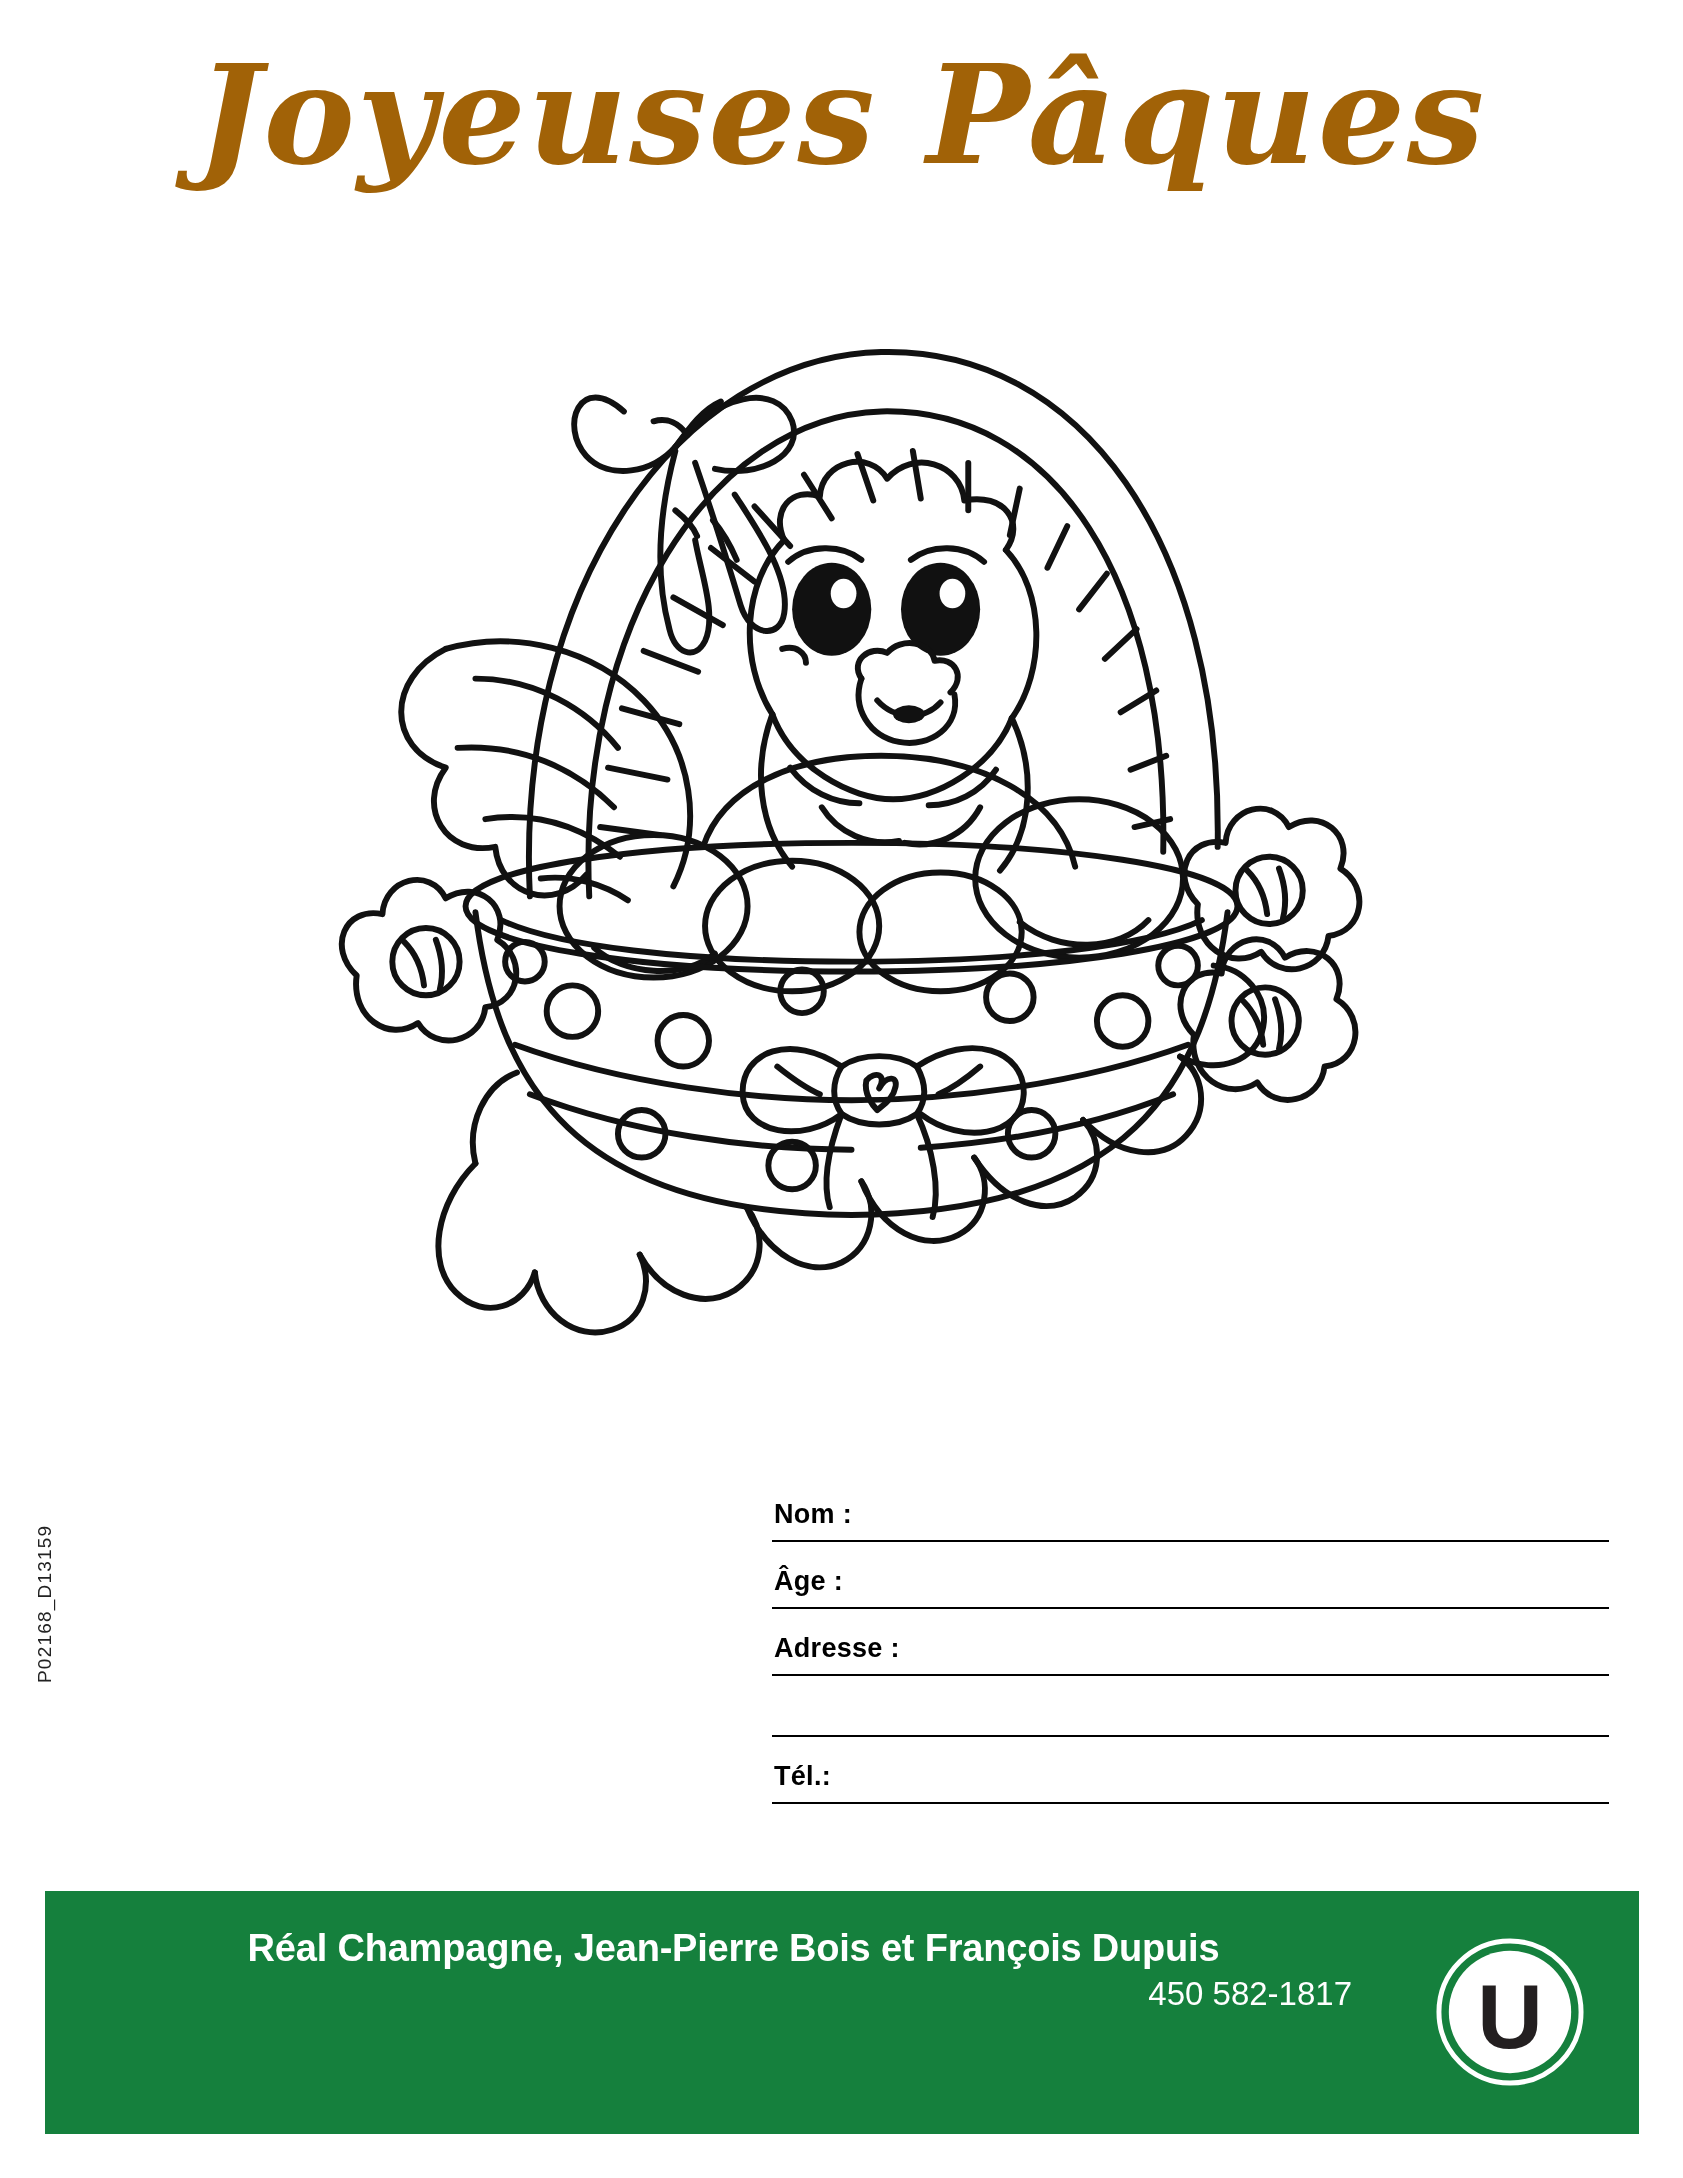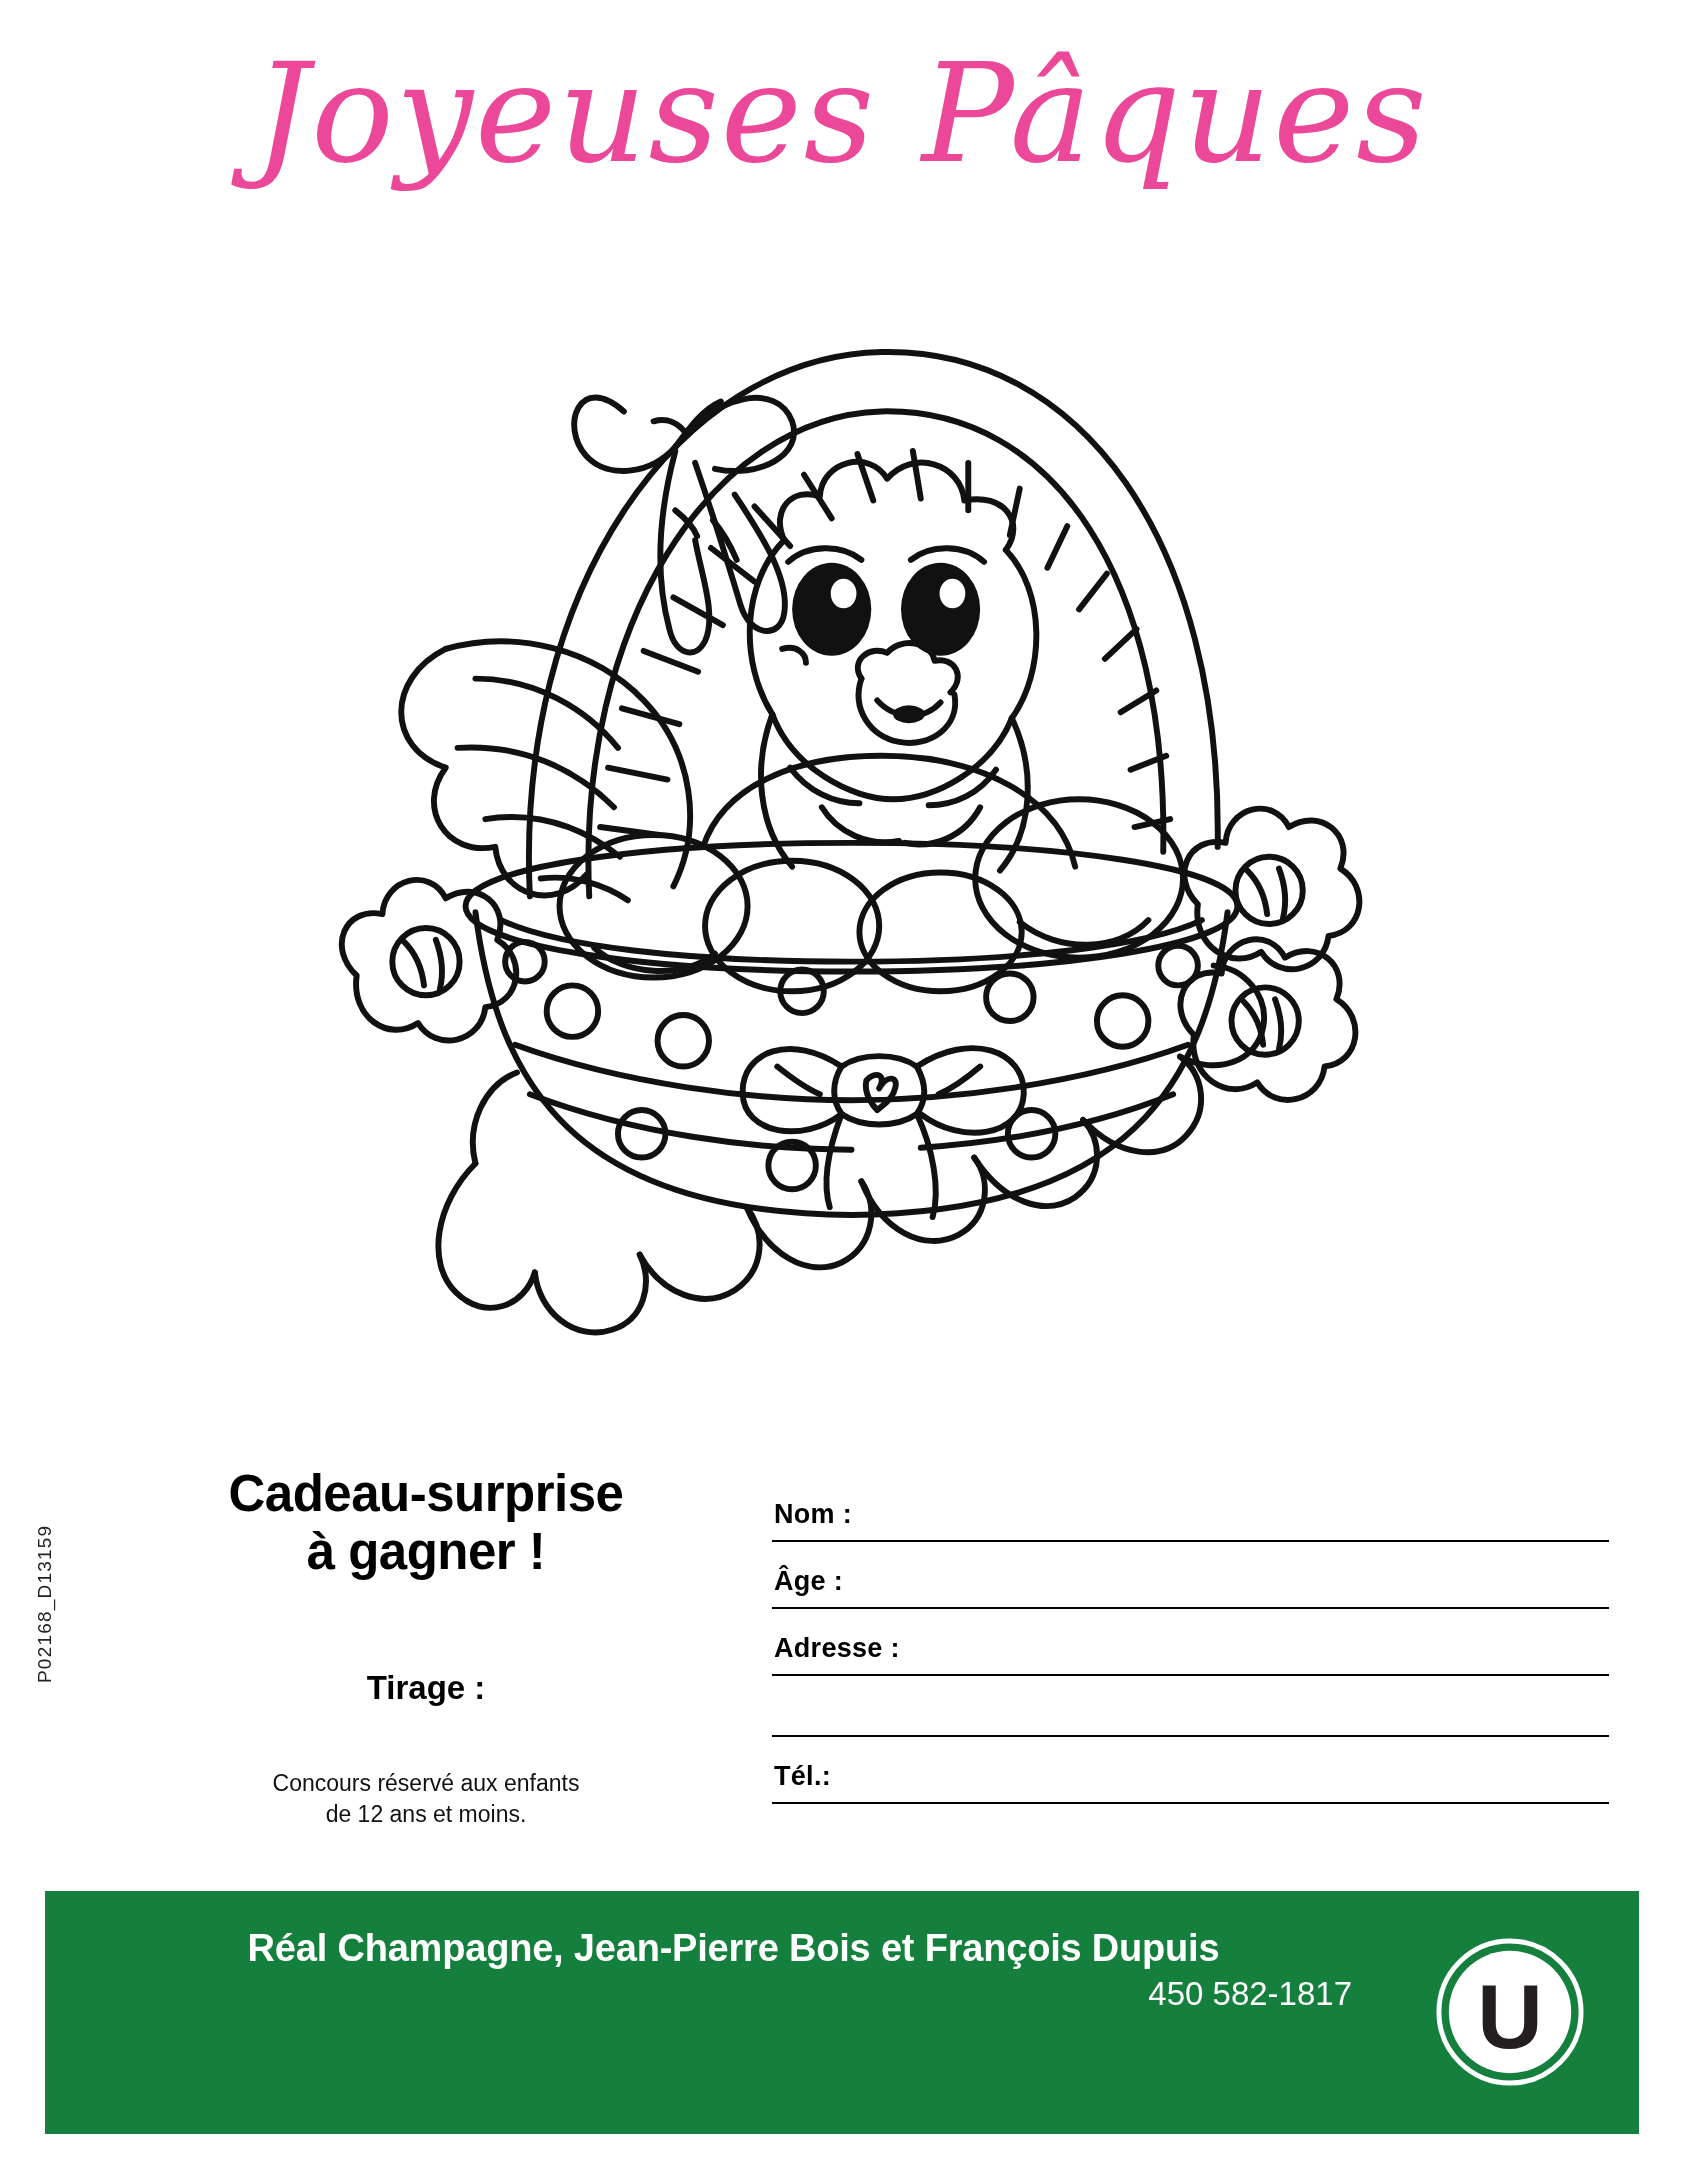--- a/index.html
+++ b/index.html
@@ -25,24 +25,24 @@
 
   
   .title {
     position: absolute;
     top: 34px;
     left: 0;
     width: 1683px;
     text-align: center;
     font-family: "DejaVu Serif", serif;
     font-style: italic;
-    font-weight: normal;
+    font-weight: bold;
     font-size: 137px;
     letter-spacing: 2px;
-    color: #ec4899;
+    color: #a16207;
     white-space: nowrap;
   }
 
   
   .art {
     position: absolute;
     top: 213px;
     left: 327px;
     width: 1049px;
     height: 1238px;
@@ -296,31 +296,20 @@
       <path d="M930 664 C 942 676, 948 690, 950 708"></path>
       <path d="M962 662 C 968 678, 970 696, 966 712"></path>
 
       <path d="M876 830 C 848 802, 866 760, 904 768 C 906 732, 952 720, 968 752 C 1000 732, 1034 760, 1020 794 C 1050 812, 1044 858, 1008 862 C 1004 898, 958 908, 940 878 C 910 898, 870 872, 876 830 Z"></path>
       <circle cx="948" cy="816" r="34"></circle>
       <path d="M926 796 C 938 808, 944 822, 946 840"></path>
       <path d="M958 794 C 964 810, 966 828, 962 844"></path>
     </svg>
   </div>
 
-  <div class="left-col">
-    <div class="headline">
-      <div>Cadeau-surprise</div>
-      <div>à gagner !</div>
-    </div>
-    <div class="tirage">Tirage :</div>
-    <div class="note">
-      <div>Concours réservé aux enfants</div>
-      <div>de 12 ans et moins.</div>
-    </div>
-  </div>
 
   <div class="form-col">
     <div class="field">
       <span class="lbl">Nom :</span>
     </div>
     <div class="field">
       <span class="lbl">Âge :</span>
     </div>
     <div class="field">
       <span class="lbl">Adresse :</span>

